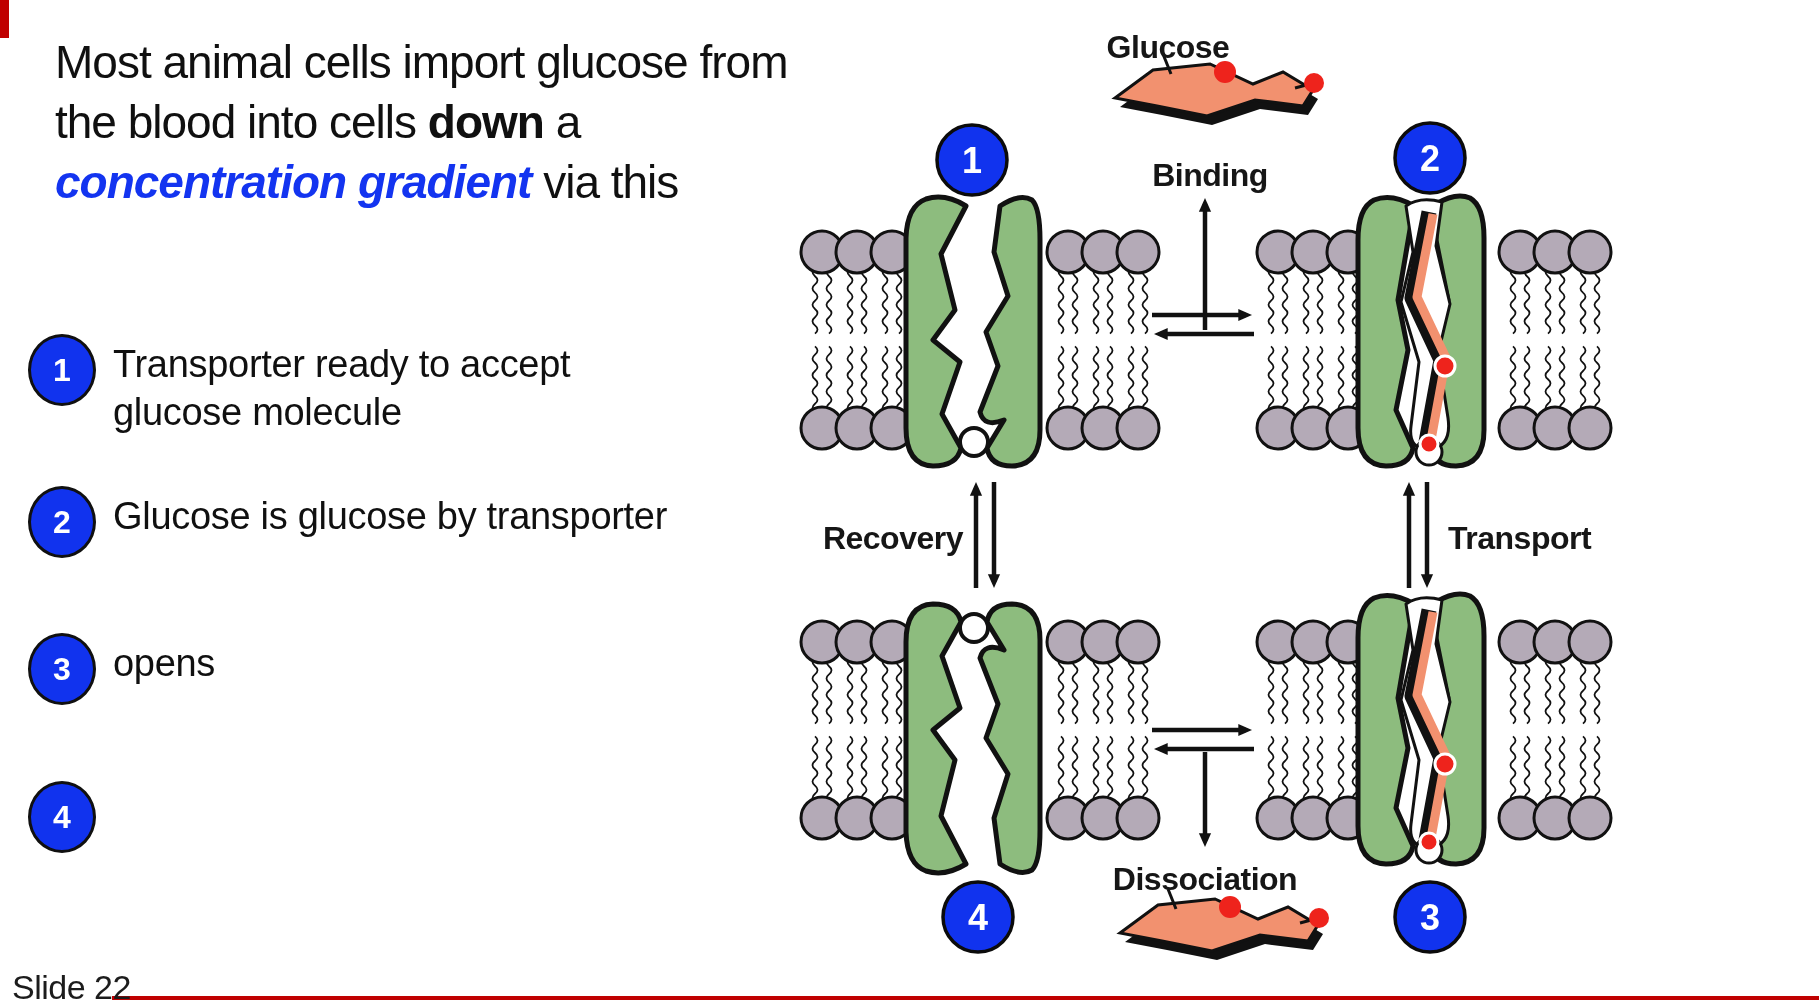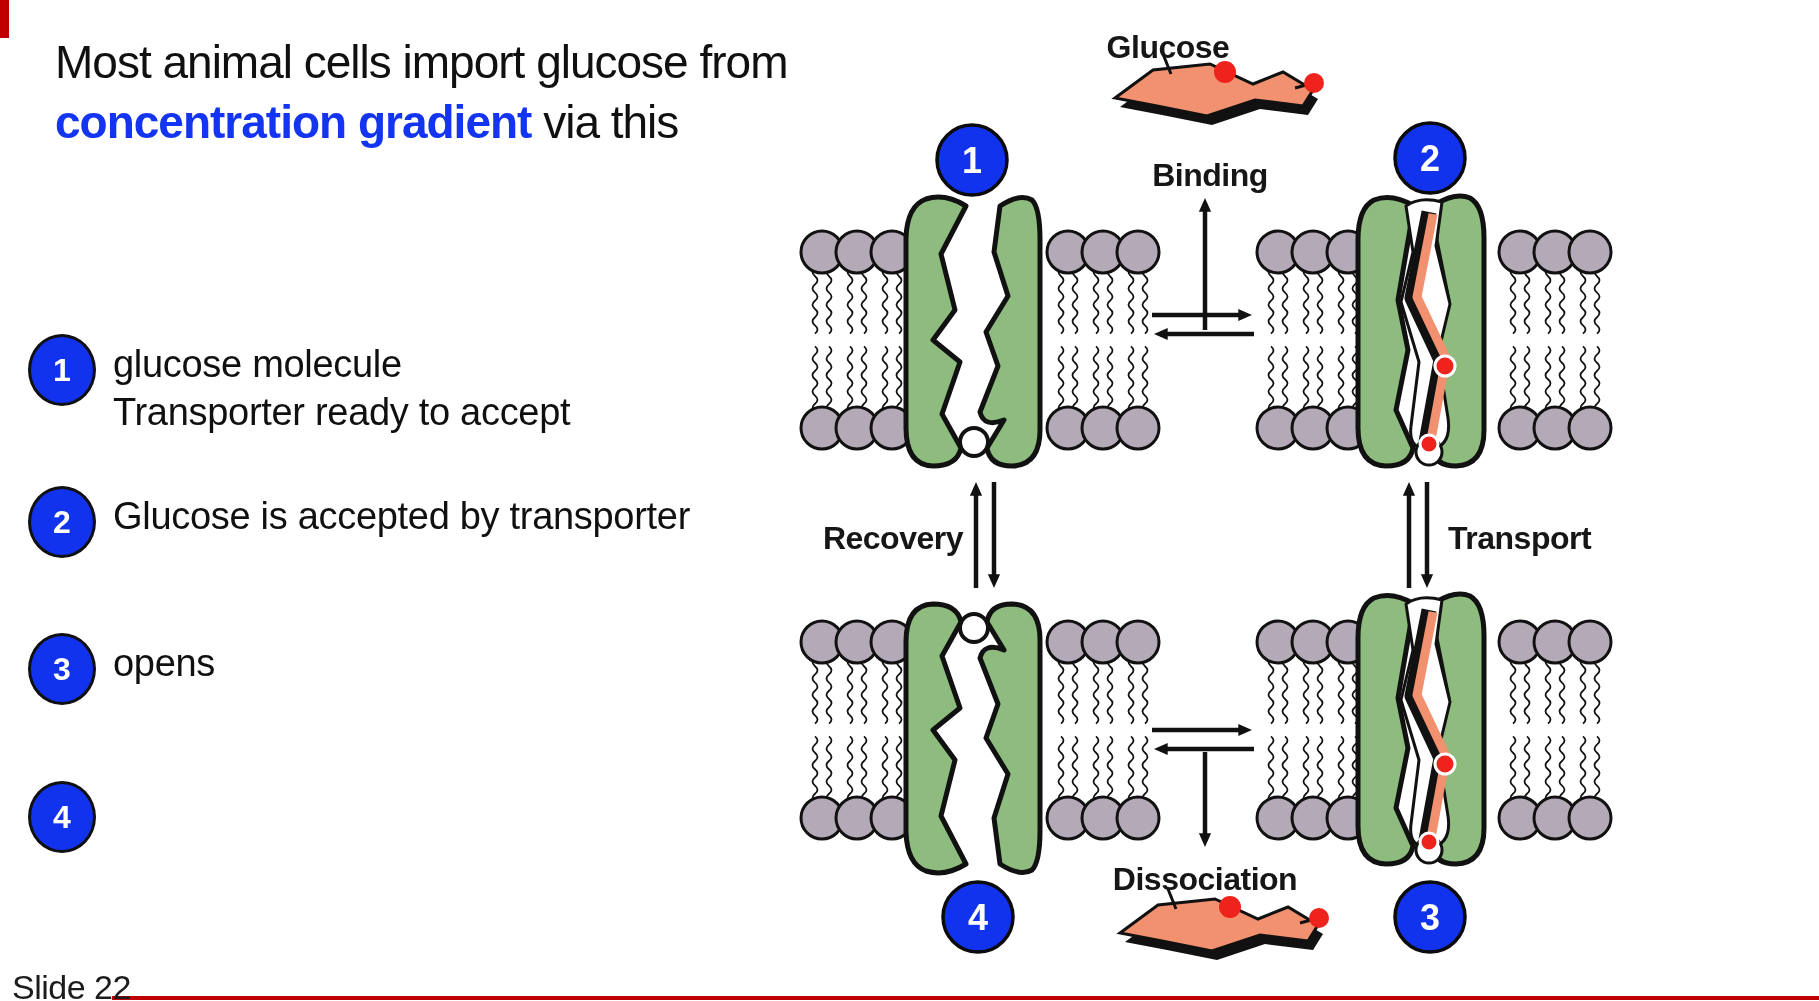--- a/index.html
+++ b/index.html
@@ -39,35 +39,36 @@
   .marker{stroke:#0b0b0b;stroke-width:3.5px;}
 </style>
 </head>
 <body>
 
 <div class="edge-red-top" style="background: rgb(192, 0, 0);"></div>
 <div class="edge-red-bottom" style="background: rgb(192, 0, 0);"></div>
 
 <div class="intro" id="intro">
     <div class="iline"><span>Most animal cells import glucose from</span></div>
-    <div class="iline"><b style="color: rgb(19, 52, 240);">concentration gradient</b><span> via this</span></div>
+    <div class="iline"><span>the blood into cells </span><b>down</b><span> a</span></div>
+    <div class="iline"><b style="color: rgb(19, 52, 240); font-style: italic;">concentration gradient</b><span> via this</span></div>
   </div>
 
 <div class="steps" id="steps">
     <div class="step" style="top: 334px;">
       <div class="badge" style="background: rgb(17, 51, 238);">1</div>
       <div class="stext">
+        <div>Transporter ready to accept</div>
         <div>glucose molecule</div>
-        <div>Transporter ready to accept</div>
       </div>
     </div>
     <div class="step" style="top: 486px;">
       <div class="badge" style="background: rgb(17, 51, 238);">2</div>
       <div class="stext">
-        <div>Glucose is accepted by transporter</div>
+        <div>Glucose is glucose by transporter</div>
       </div>
     </div>
     <div class="step" style="top: 633px;">
       <div class="badge" style="background: rgb(17, 51, 238);">3</div>
       <div class="stext">
         <div>opens</div>
       </div>
     </div>
     <div class="step" style="top: 781px;">
       <div class="badge" style="background: rgb(17, 51, 238);">4</div>

